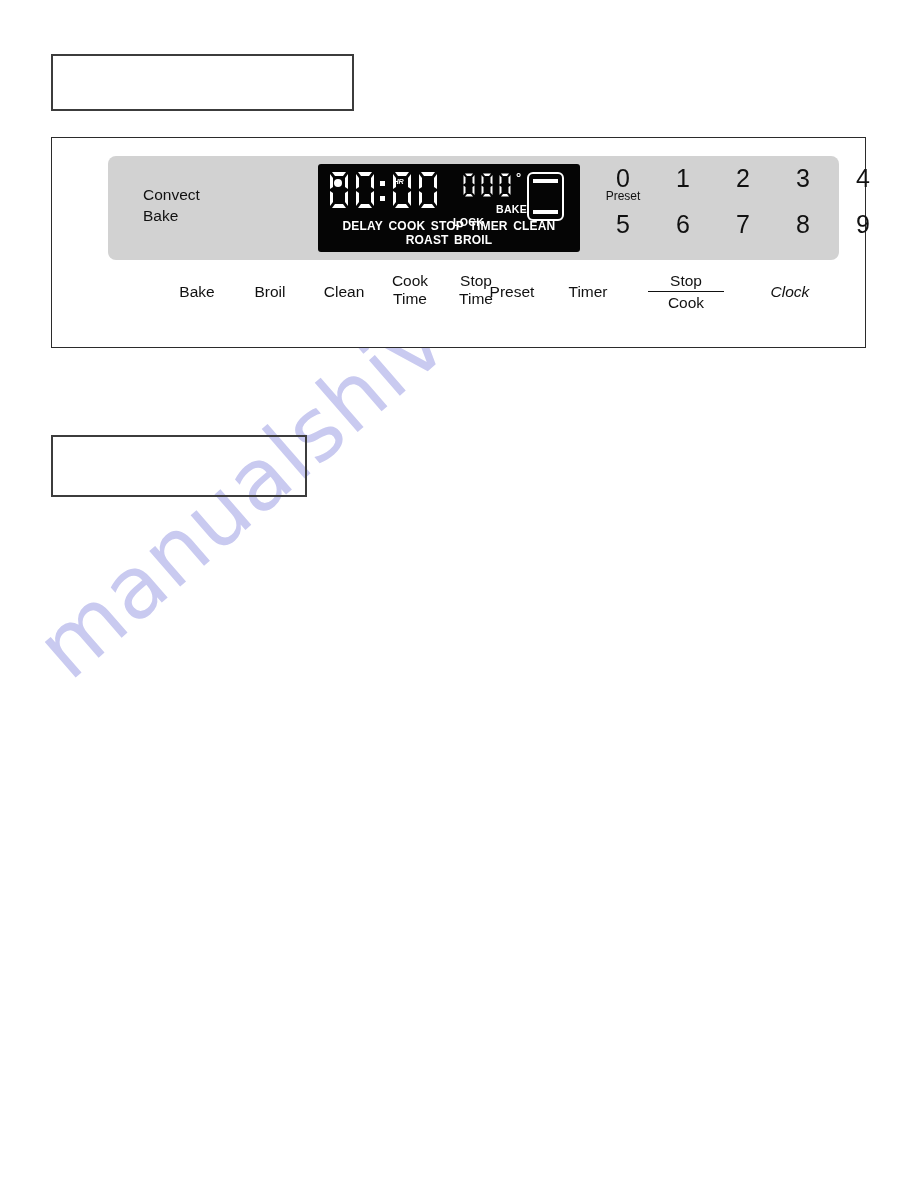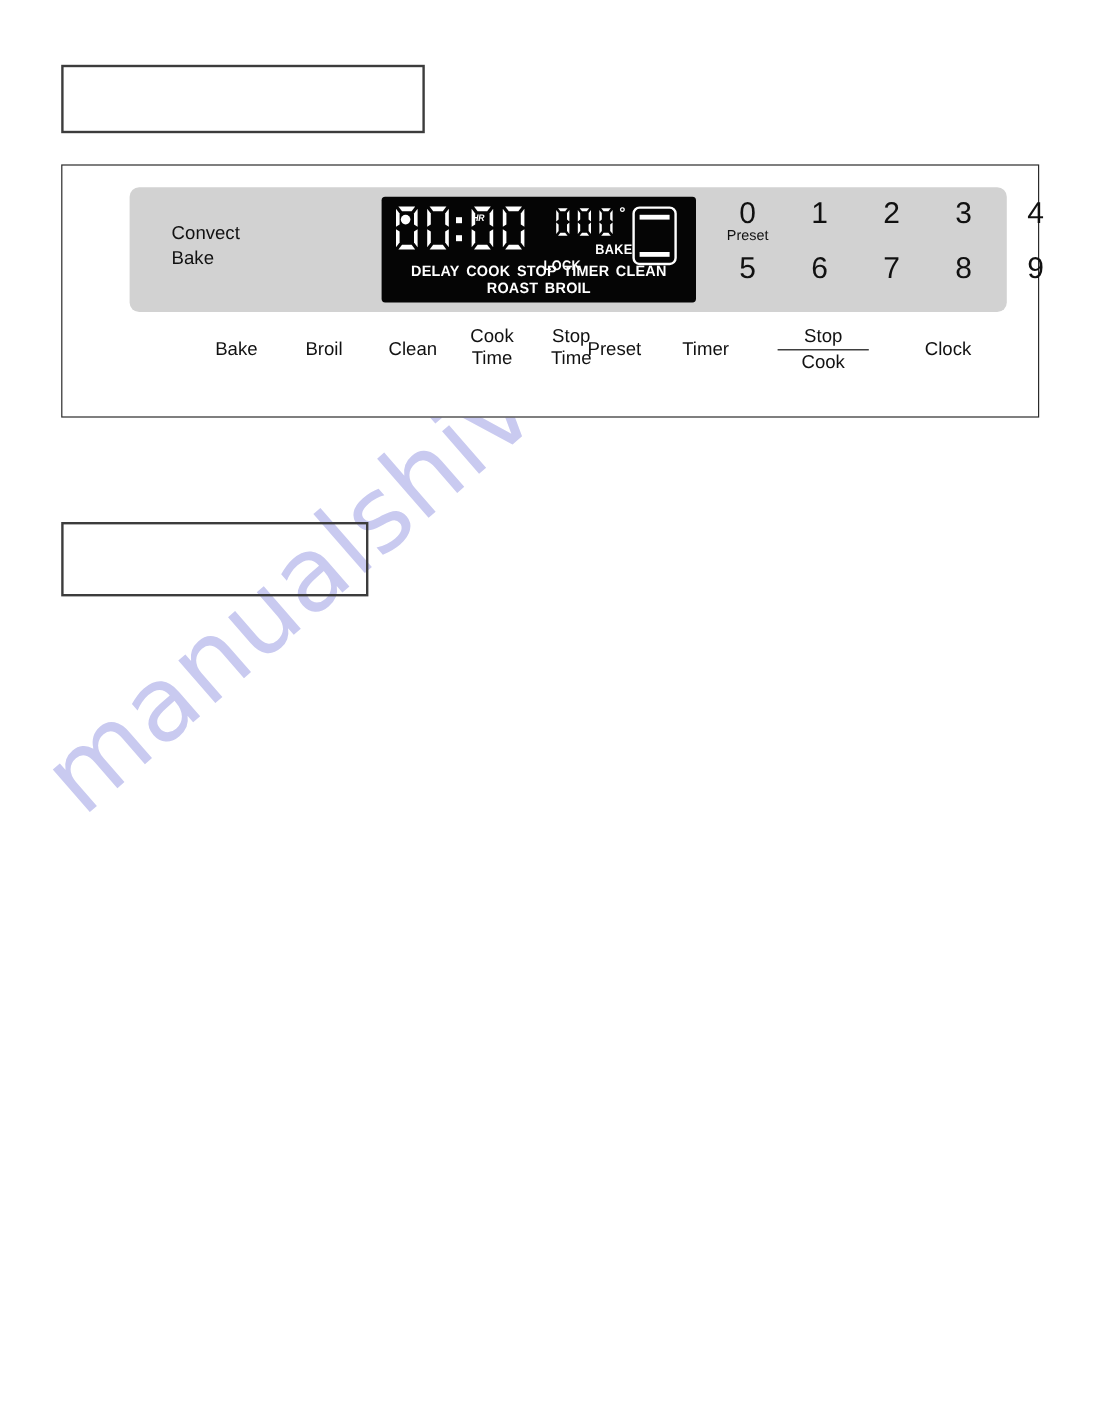--- a/index.html
+++ b/index.html
@@ -495,19 +495,19 @@
 
     <div class="btn-label" style="left:486px; top:16px; width:100px;">
       <span>Timer</span>
     </div>
 
     <div class="btn-label fraction" style="left:596px; top:5px; width:76px;">
       <span class="l1">Stop</span>
       <span class="l2">Cook</span>
     </div>
 
-    <div class="btn-label" style="left:688px; top:16px; width:100px;">
+    <div class="btn-label" style="left:688px; top:16px; width:100px;font-style:italic;">
       <span>Clock</span>
     </div>
 
   </div>
 
 </div>
 
 </body></html>

